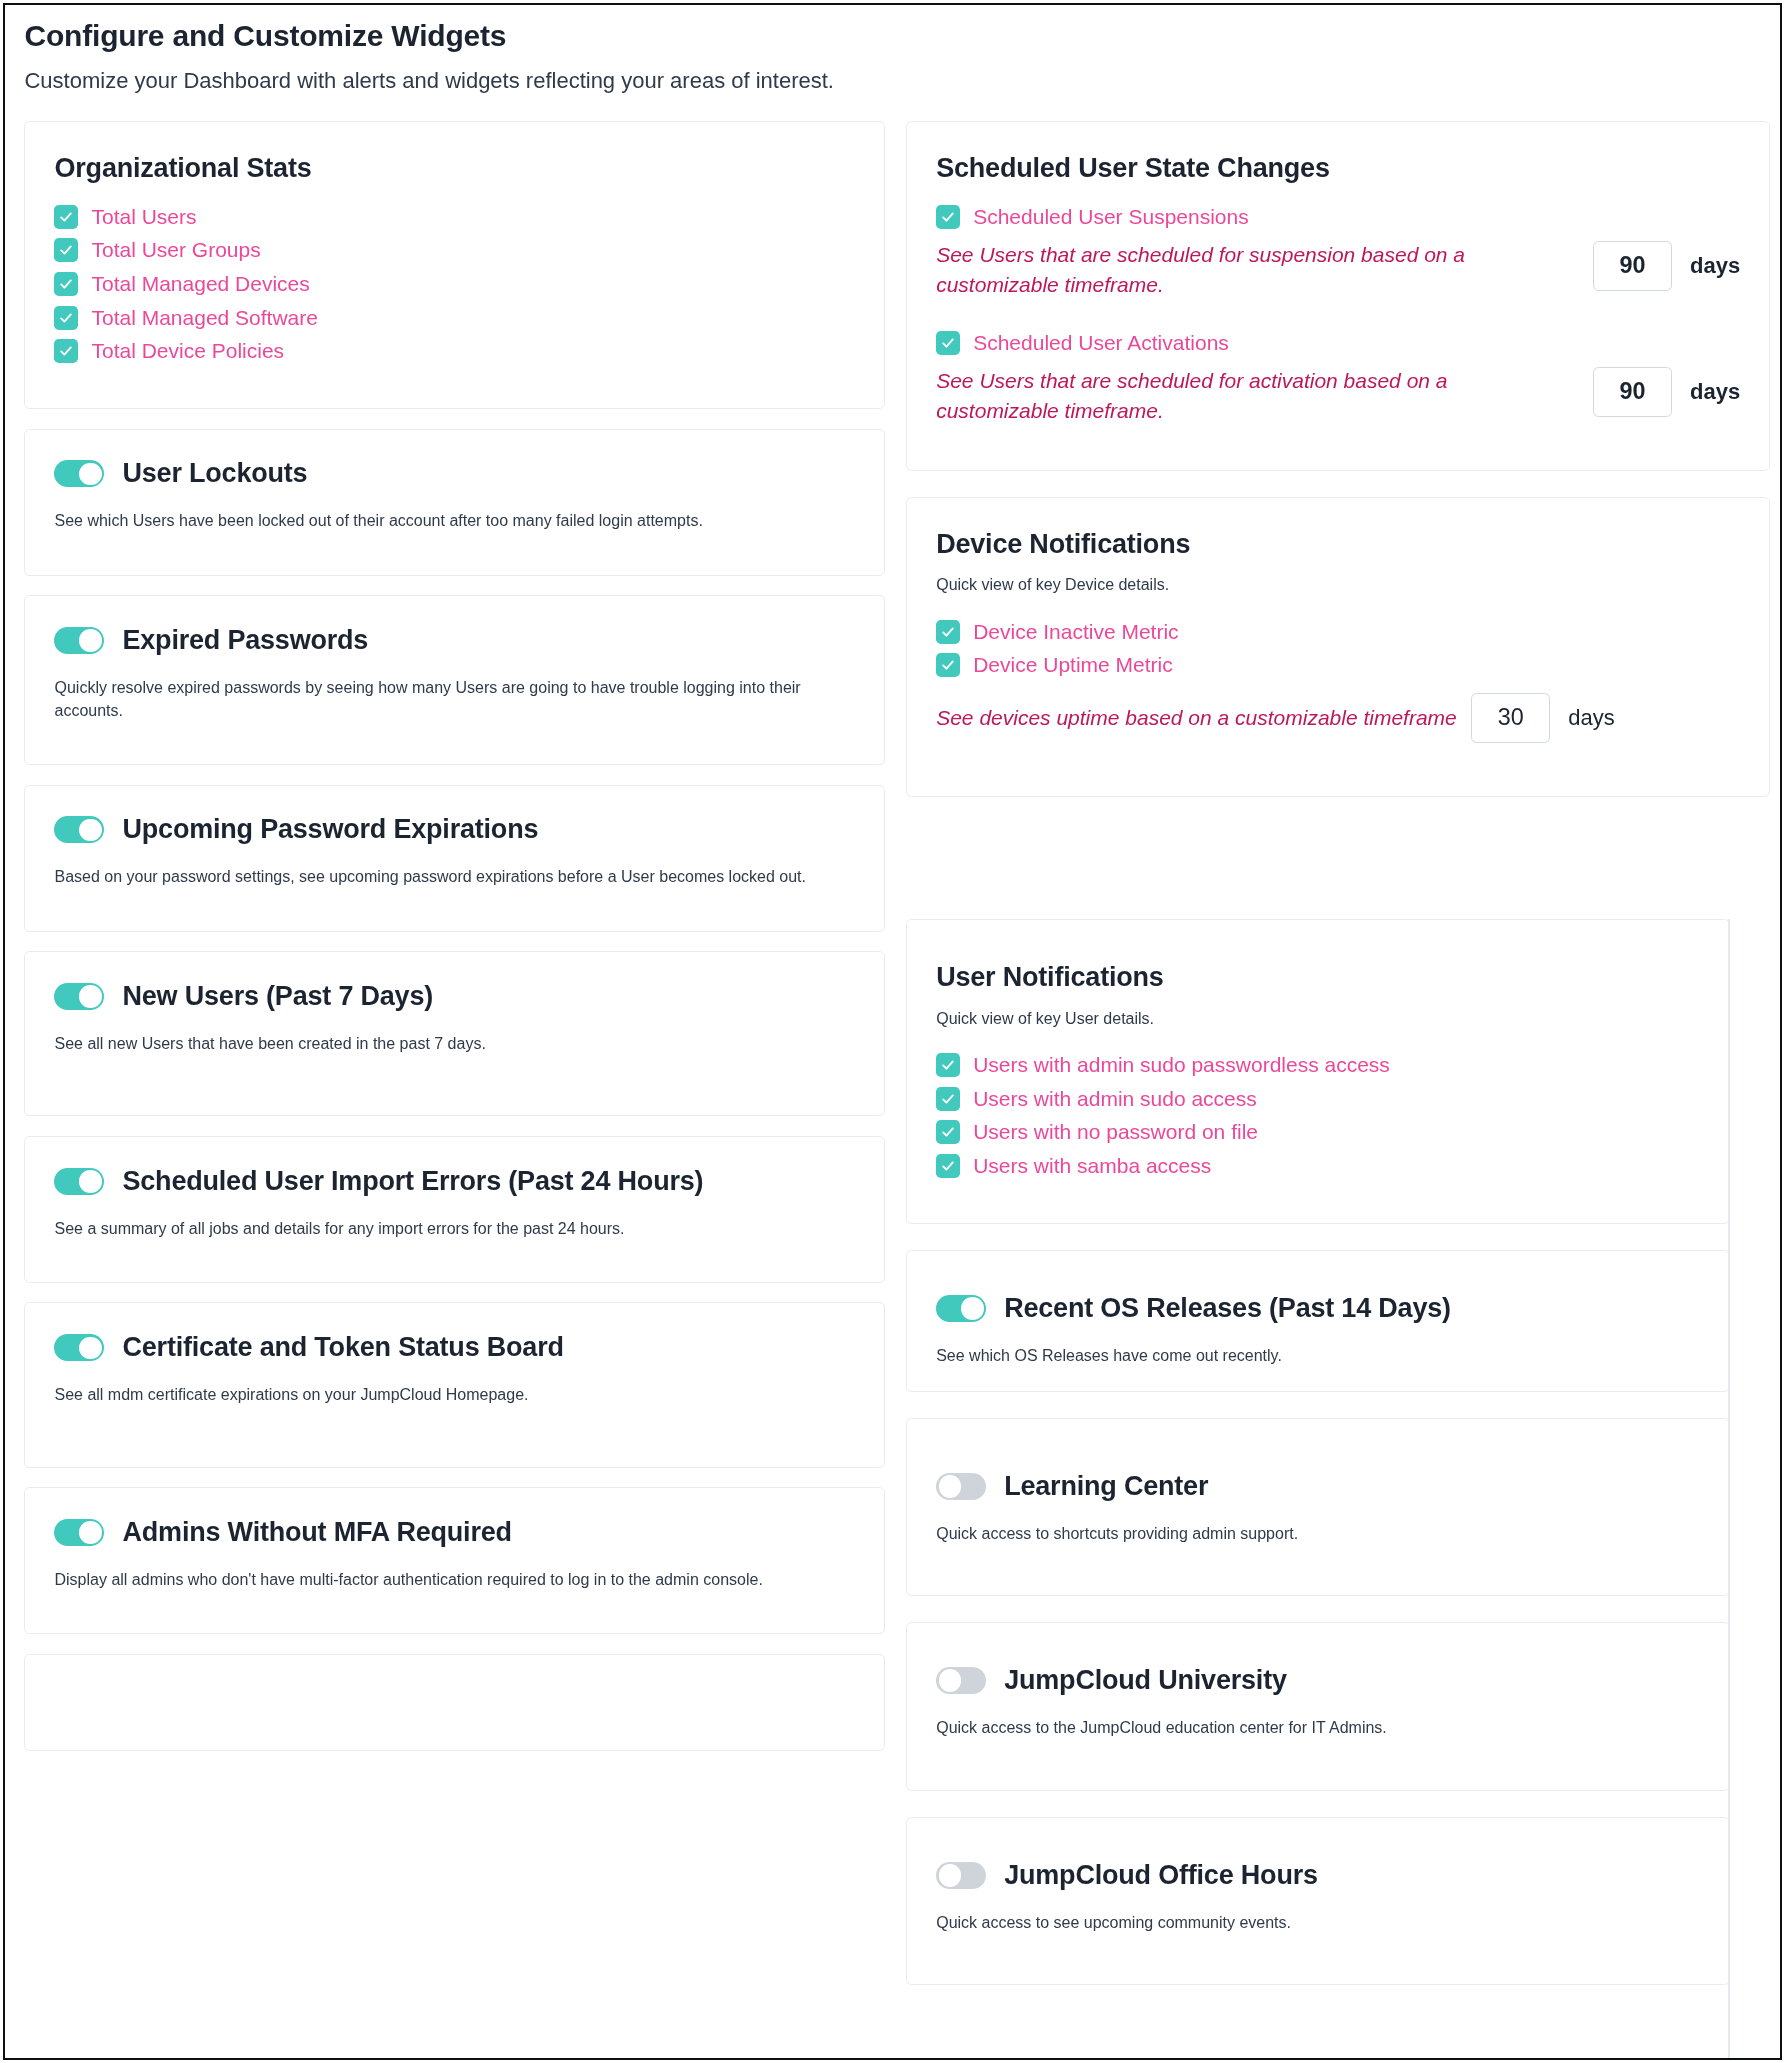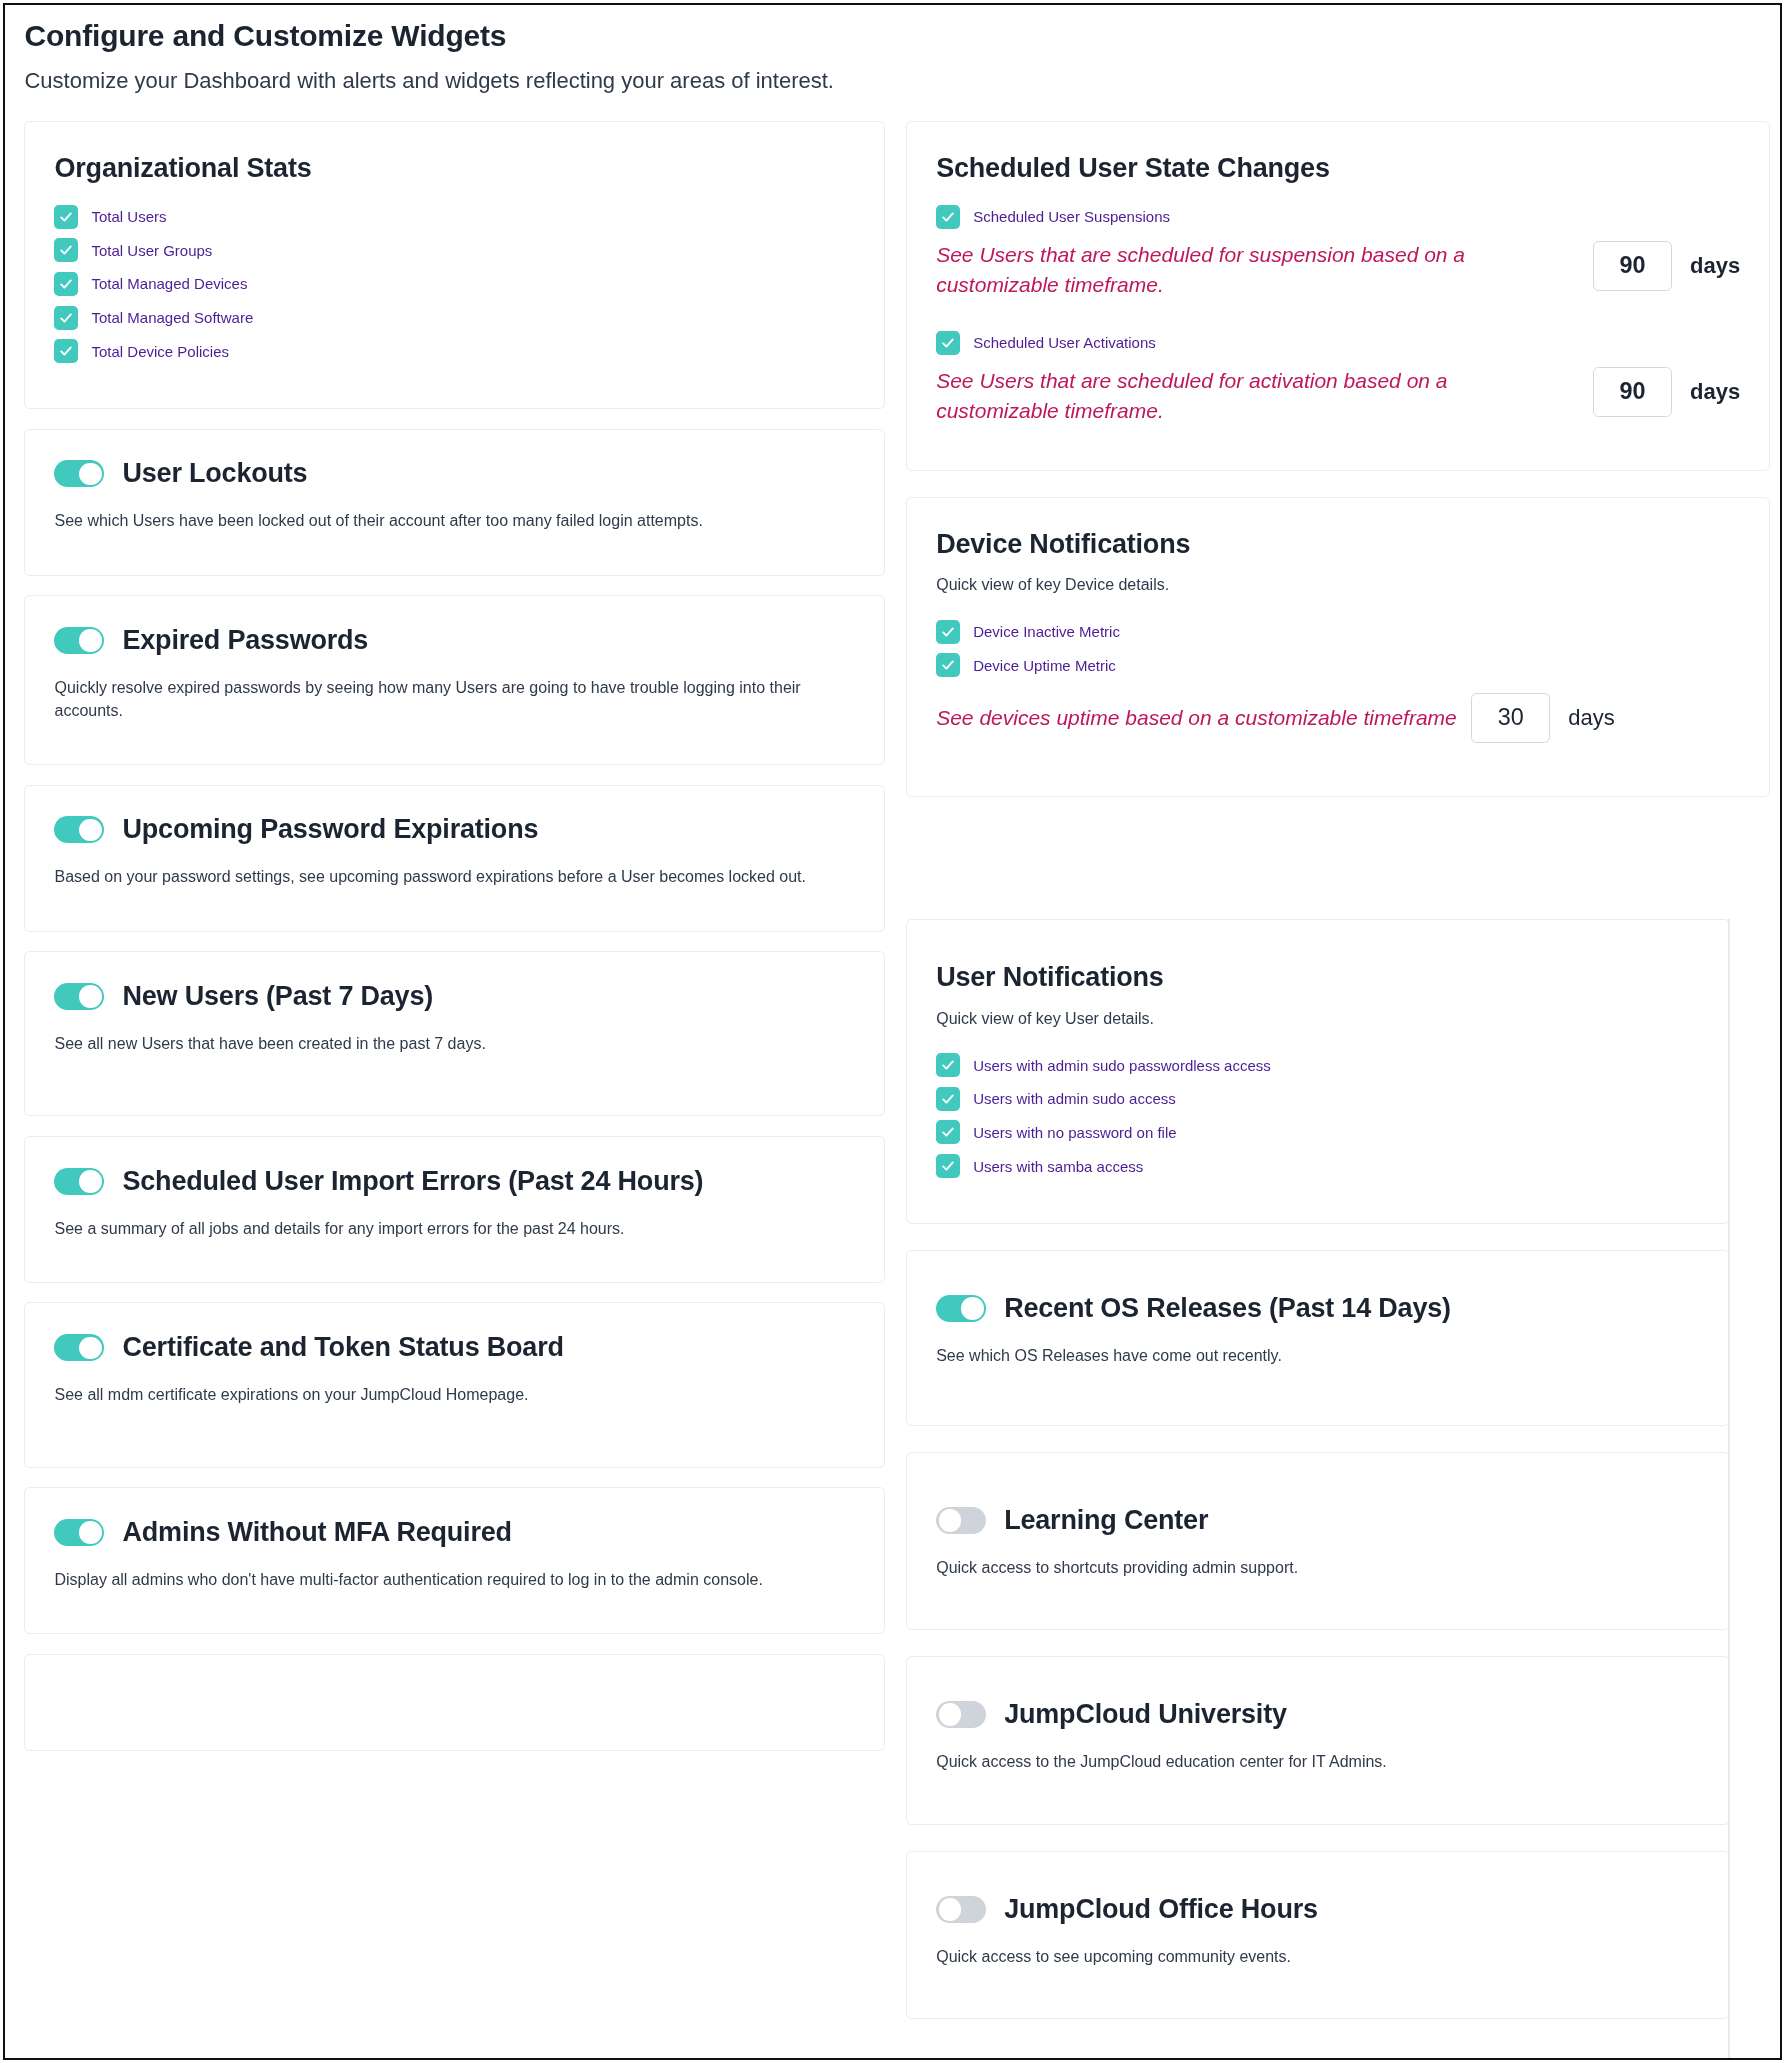--- a/index.html
+++ b/index.html
@@ -109,22 +109,22 @@
     border-radius: 4.8px;
     background: #41c9bd;
     display: inline-flex;
     align-items: center;
     justify-content: center;
     flex: 0 0 auto;
     margin-right: 13px;
   }
   .chk-box svg { display: block; }
   .chk-label {
-    font-size: 15px;
-    color: #4c1d95;
+    font-size: 21px;
+    color: #ec4899;
   }
 
   
   .toggle-head {
     display: flex;
     align-items: center;
     margin: 4.8px 0 21px 0;
   }
   .toggle {
     width: 50px; height: 27px;
@@ -447,21 +447,21 @@
       <div class="chk-row">
         <span class="chk-box">
           <svg width="16" height="16" viewBox="0 0 20 20">
                 <path d="M4 10.5 L8 14.5 L16 5.5" fill="none" stroke="#ffffff" stroke-width="2.4" stroke-linecap="round" stroke-linejoin="round"></path>
               </svg>
         </span>
         <span class="chk-label">Users with samba access</span>
       </div>
     </div>
 
-    <div class="card wide-clip" style="padding-bottom:52px; margin-top:26px;">
+    <div class="card wide-clip" style="padding-bottom:18px; margin-top:26px;">
       <div class="toggle-head" style="margin-top:18px;">
         <span class="toggle">
               <span class="knob"></span>
             </span>
         <span class="toggle-title">Recent OS Releases (Past 14 Days)</span>
       </div>
       <div class="card-desc">See which OS Releases have come out recently.</div>
     </div>
 
     <div class="card wide-clip" style="padding-bottom:45px; margin-top:26px;">

